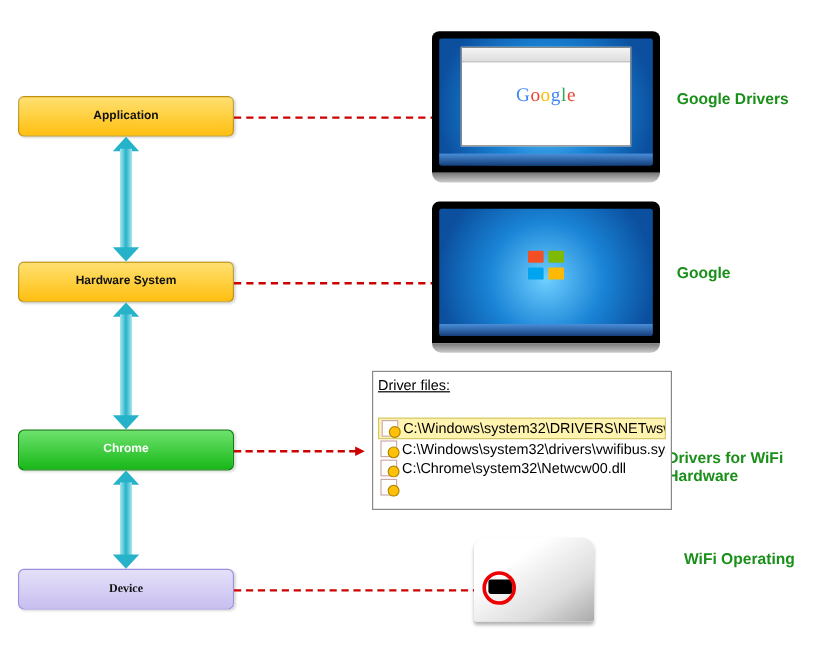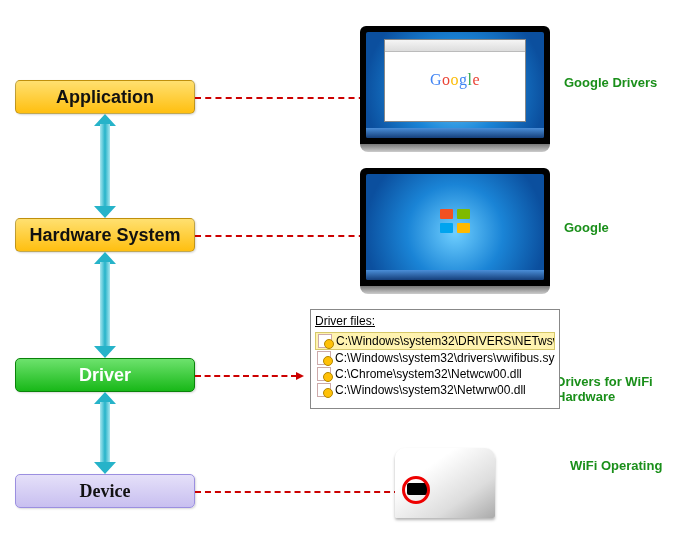--- a/index.html
+++ b/index.html
@@ -1,20 +1,20 @@
 <!DOCTYPE html>
 <html><head>
 <meta charset="utf-8">
 <style>
   * { box-sizing: border-box; margin: 0; padding: 0; }
   body { font-family: Arial, sans-serif; font-size: 13px; width: 683px; height: 549px; position: relative; background: #fff; }
   .layer-box {
     position: absolute; width: 180px; height: 34px; left: 15px;
     border-radius: 5px; text-align: center; line-height: 32px;
-    font-weight: bold; font-size: 18px; border: 1px solid rgba(0,0,0,.25);
+    font-weight: bold; font-size: 10px; border: 1px solid rgba(0,0,0,.25);
     box-shadow: 1px 1px 2px rgba(0,0,0,.15);
   }
   .box-yellow { background: linear-gradient(#ffe070,#ffbf10); color: #111; }
   .box-green  { background: linear-gradient(#6de26d,#18b818); color: #fff; border-color:#0a830a; }
   .box-purple { background: linear-gradient(#e5e0f9,#c8bff0); color: #111; border-color:#9b8fe0;font-family:Liberation Serif, serif;}
   .vconnector {
     position: absolute; left: 94px; width: 22px;
   }
   .vconnector .shaft { position:absolute; left:6px; top:10px; bottom:10px; width:10px;
     background: linear-gradient(90deg,#a9e6ef,#26b3c9,#a9e6ef); }
@@ -39,38 +39,38 @@
   .google-logo { position:absolute; top:38%; left:0; right:0; text-align:center; font-family: "Times New Roman", serif; font-size:16px; letter-spacing:.5px;}
   .google-logo span:nth-child(1){color:#4285F4} .google-logo span:nth-child(2){color:#EA4335}
   .google-logo span:nth-child(3){color:#FBBC05} .google-logo span:nth-child(4){color:#4285F4}
   .google-logo span:nth-child(5){color:#34A853} .google-logo span:nth-child(6){color:#EA4335}
   .windows-flag { position:absolute; top:44%; left:50%; transform:translate(-50%,-50%); width:30px; height:24px;}
   .windows-flag div{position:absolute;width:13px;height:10px;border-radius:1px;}
   .windows-flag .q1{top:0;left:0;background:#f25022}.windows-flag .q2{top:0;right:0;background:#7fba00}
   .windows-flag .q3{bottom:0;left:0;background:#00a4ef}.windows-flag .q4{bottom:0;right:0;background:#ffb900}
   
   .driver-panel { position:absolute; left:310px; top:309px; width:250px; border:1px solid #888; background:#fff; padding:4px 4px 10px 4px; font-size:12px;}
-  .driver-panel .title { text-decoration: underline; margin-bottom:4px; }
+  .driver-panel .title { text-decoration: underline; margin-bottom:20px; }
   .driver-row { display:flex; align-items:center; gap:4px; padding:1px 2px; white-space:nowrap; overflow:hidden; }
   .driver-row.selected { background:#fff3b0; border:1px solid #d6c86a; }
   .file-icon{display:inline-block;width:14px;height:14px;flex:none;background:#fff;border:1px solid #caa;position:relative;}
   .file-icon::after{content:"";position:absolute;bottom:-2px;right:-3px;width:8px;height:8px;border-radius:50%;
      background:#ffc107;border:1px solid #b38600;}
   
   .device-photo { position:absolute; left:395px; top:448px; width:100px; height:70px; }
   .slab { position:absolute; inset:0; background:linear-gradient(145deg,#fff 30%,#ddd 70%,#aaa); border-radius:10px 10px 2px 2px; box-shadow:0 2px 3px rgba(0,0,0,.3);}
   .usb  { position:absolute; left:12px; top:35px; width:20px; height:12px; background:#000; border-radius:2px;}
   .red-circle{position:absolute; left:7px; top:28px; width:28px; height:28px; border:3px solid #e00; border-radius:50%;}
 </style>
 </head>
 <body>
 
 <div class="layer-box box-yellow" style="top:80px">Application</div>
 <div class="layer-box box-yellow" style="top:218px">Hardware System</div>
-<div class="layer-box box-green" style="top:358px">Driver</div>
+<div class="layer-box box-green" style="top:358px">Chrome</div>
 <div class="layer-box box-purple" style="top:474px">Device</div>
 
 <div class="vconnector" style="top:114px; height:104px">
   <div class="head-up"></div>
     <div class="shaft"></div>
     <div class="head-down"></div>
 </div>
 <div class="vconnector" style="top:252px; height:106px">
   <div class="head-up"></div>
     <div class="shaft"></div>
@@ -139,21 +139,20 @@
   <div class="driver-row">
     <span class="file-icon"></span>
     <span>C:\Windows\system32\drivers\vwifibus.sys</span>
   </div>
   <div class="driver-row">
     <span class="file-icon"></span>
     <span>C:\Chrome\system32\Netwcw00.dll</span>
   </div>
   <div class="driver-row">
     <span class="file-icon"></span>
-    <span>C:\Windows\system32\Netwrw00.dll</span>
   </div>
 </div>
 
 <div class="device-photo">
   <div class="slab"></div>
   <div class="usb"></div>
   <div class="red-circle"></div>
 </div>
 
 </body></html>

